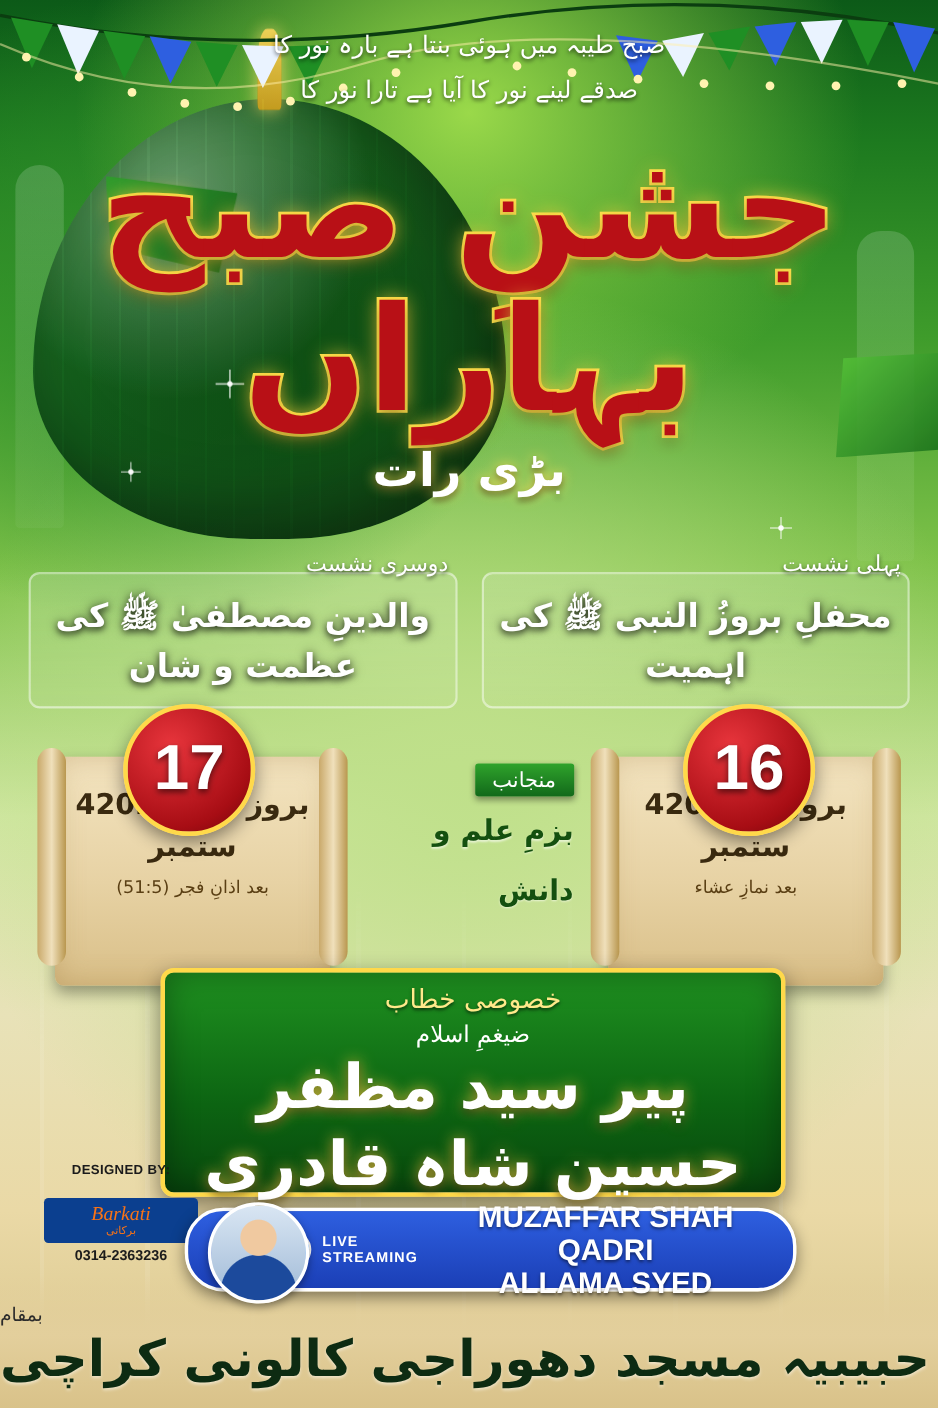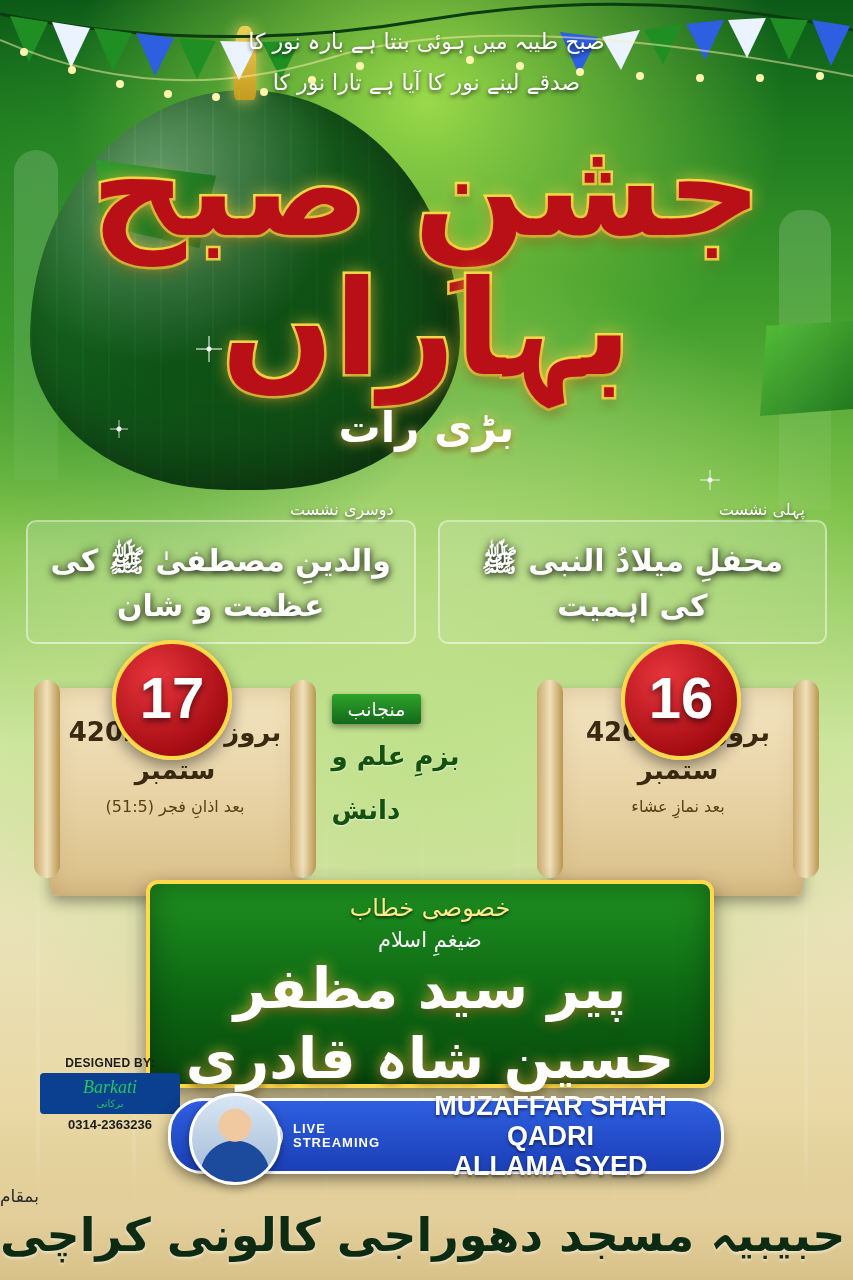--- a/index.html
+++ b/index.html
@@ -184,22 +184,22 @@
     flex: 1 1 0;
     padding: 16px 14px 14px;
     border-radius: 10px;
     background: linear-gradient(180deg, rgba(255,255,255,.16), rgba(255,255,255,.04));
     border: 2px solid rgba(255,255,255,.45);
     text-align: center;
   }
   .session-kicker {
     position: absolute;
     top: -22px;
-    right: 20px;
-    font-size: 16px;
+    right: 6px;
+    font-size: 20px;
     color: #ffffff;
     text-shadow: 0 2px 4px rgba(0,0,0,.7);
   }
   .session-title {
     font-size: 30px;
     font-weight: bold;
     color: #ffffff;
     text-shadow: 0 0 10px rgba(0,0,0,.55), 0 3px 6px rgba(0,0,0,.6);
     line-height: 1.5;
   }
@@ -263,21 +263,21 @@
   }
   .daybadge.right { right: 72px; }
   .daybadge.left  { left: 72px; }
 
   .mid-tag {
     position: absolute;
     top: 54px;
     left: 50%;
     transform: translateX(-50%);
     width: 190px;
-    text-align: left;
+    text-align: right;
   }
   .mid-flag {
     display: inline-block;
     padding: 4px 16px;
     background: linear-gradient(180deg, #2fa32b, #12691a);
     color: #fff;
     font-size: 19px;
     border-radius: 3px;
     box-shadow: 0 3px 6px rgba(0,0,0,.4);
   }
@@ -393,23 +393,23 @@
     width: 140px;
     text-align: center;
     color: #1b1b1b;
   }
   .designer-label {
     font-size: 12px;
     font-weight: bold;
     letter-spacing: .3px;
   }
   .designer-logo {
-    margin-top: 3px;
+    margin-top: 19px;
     background: #0b3f8f;
-    color: #22c55e;
+    color: #f97316;
     border-radius: 4px;
     padding: 4px 10px 5px;
     font-family: "Liberation Serif", serif;
     font-size: 18px;
     font-style: italic;
   }
   .designer-logo small {
     display: block;
     font-size: 10px;
     font-style: normal;
@@ -511,21 +511,21 @@
     <div class="title-sub urdu">بڑی رات</div>
   </div>
 
   <div class="session-row">
     <div class="session">
       <div class="session-kicker urdu">دوسری نشست</div>
       <div class="session-title urdu">والدینِ مصطفیٰ ﷺ کی عظمت و شان</div>
     </div>
     <div class="session">
       <div class="session-kicker urdu">پہلی نشست</div>
-      <div class="session-title urdu">محفلِ میلادُ النبی ﷺ کی اہمیت</div>
+      <div class="session-title urdu">محفلِ بروزُ النبی ﷺ کی اہمیت</div>
     </div>
   </div>
 
   <div class="dates">
 
     <div class="scroll left">
       <div class="scroll-date urdu">بروز منگل 2024</div>
       <div class="scroll-date urdu">ستمبر</div>
       <div class="scroll-note urdu">بعد اذانِ فجر (5:15)</div>
     </div>

